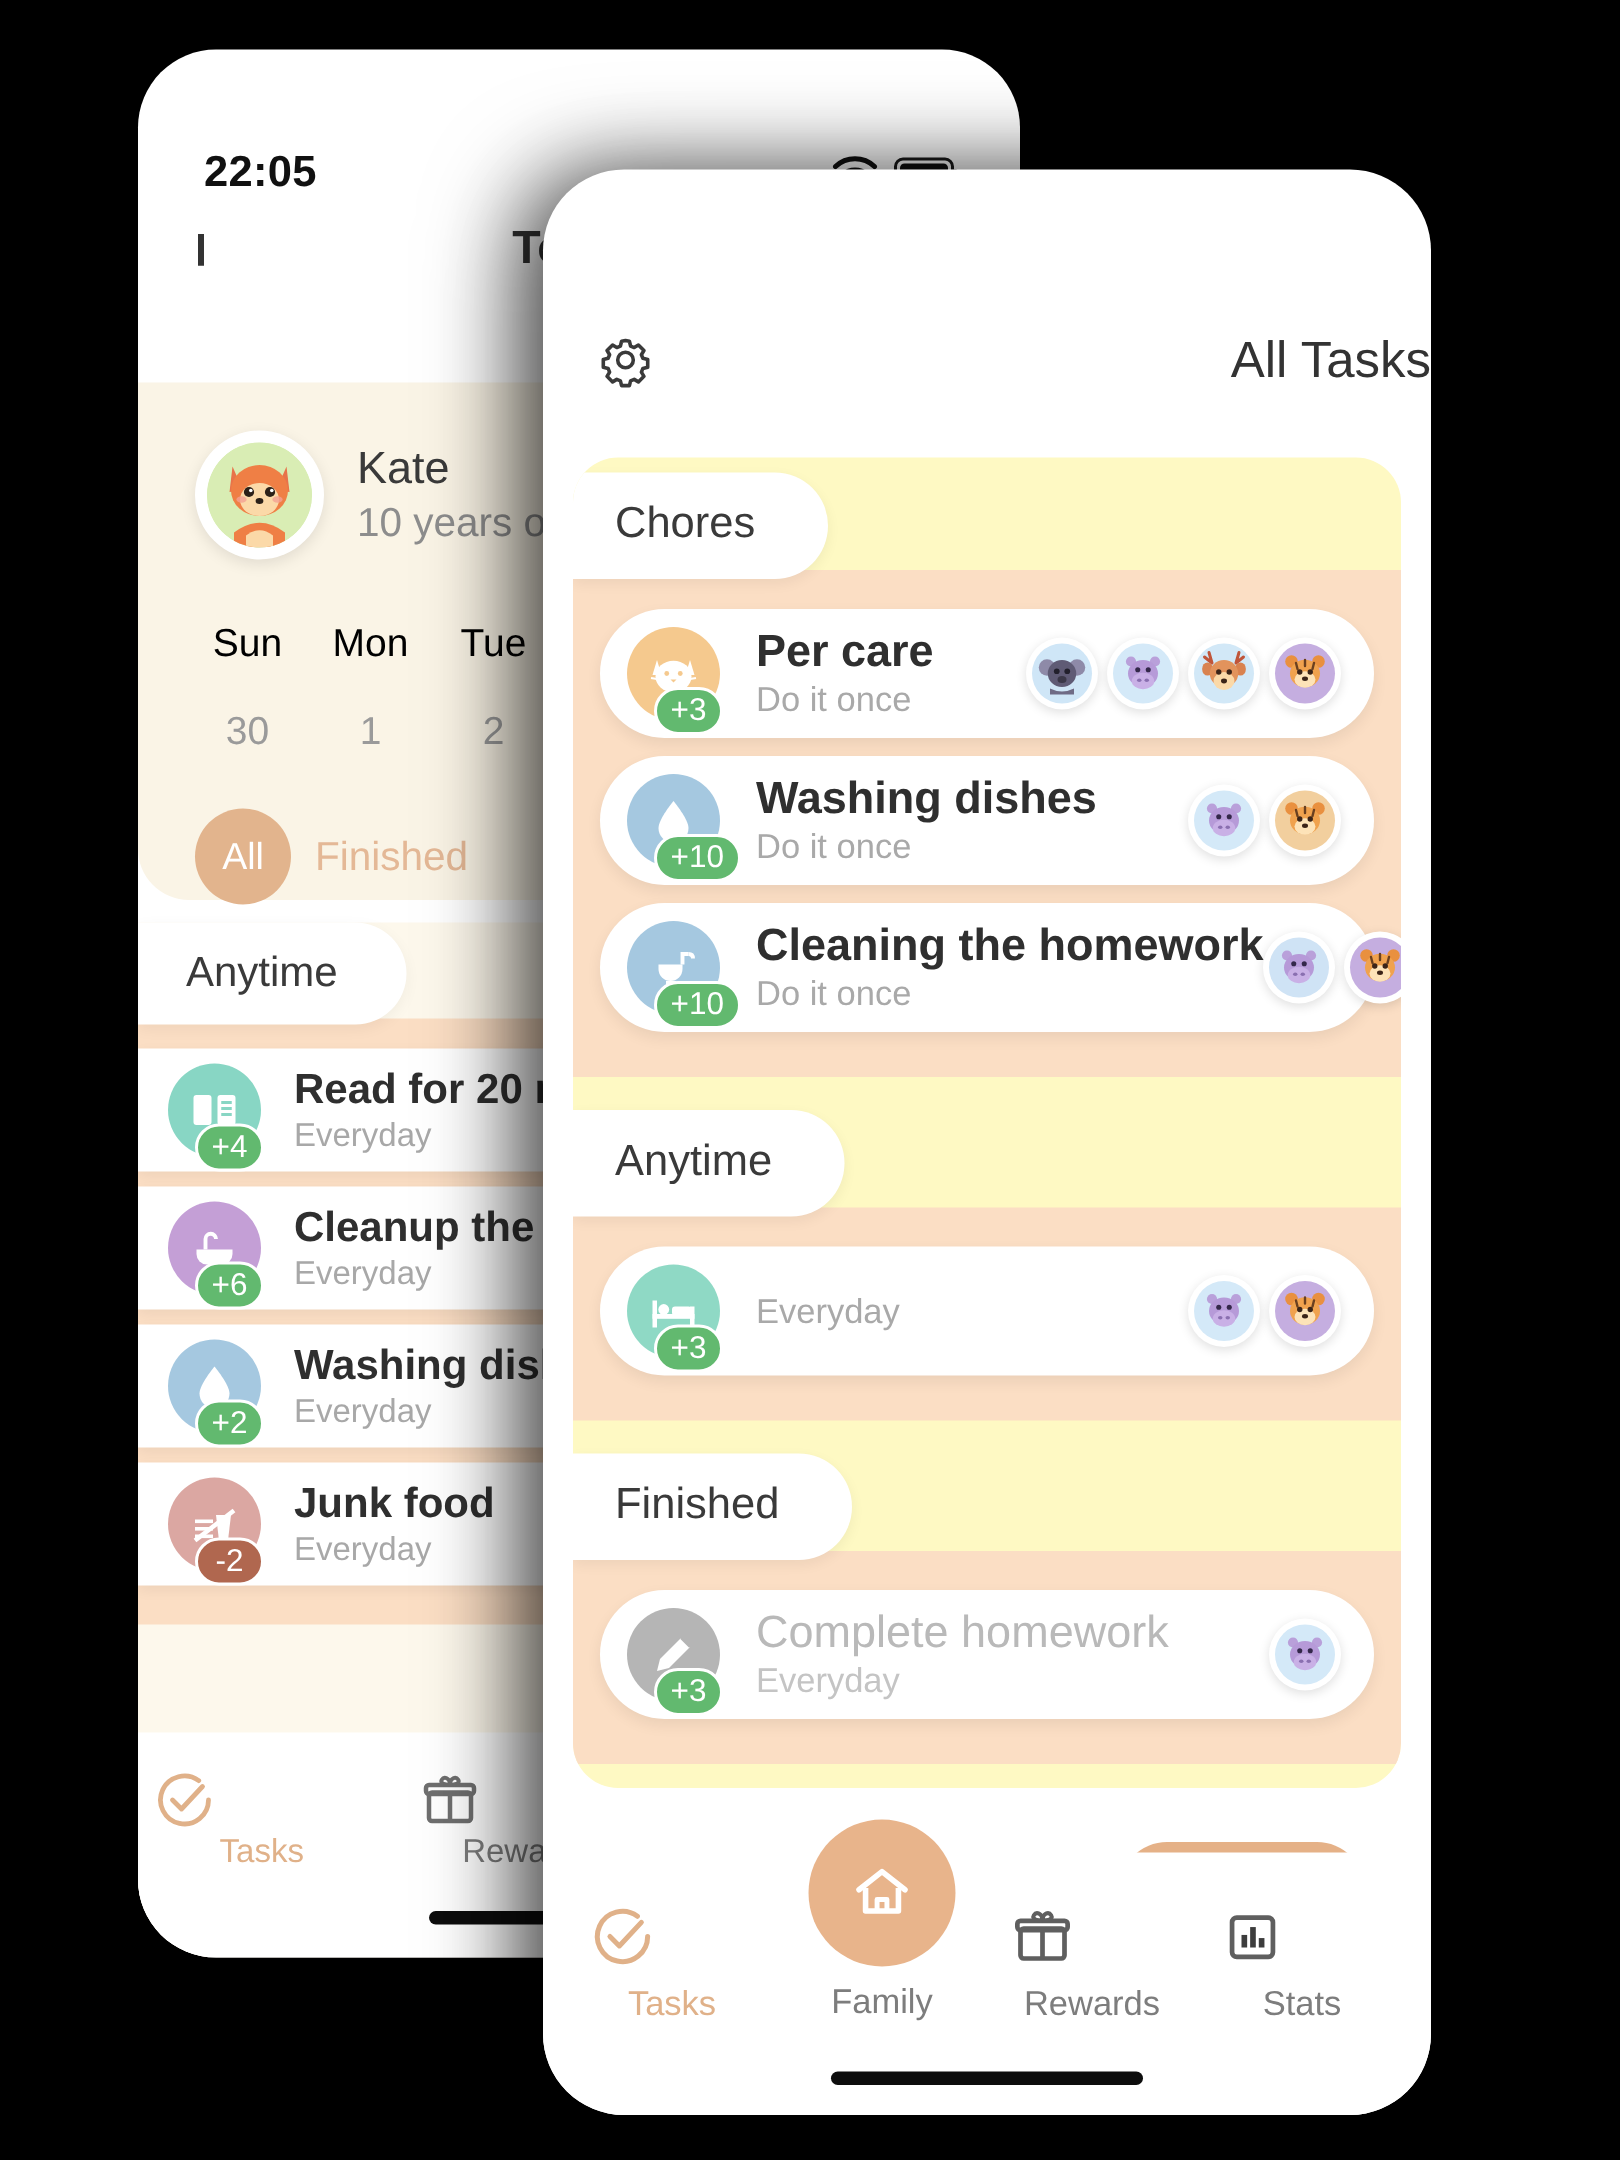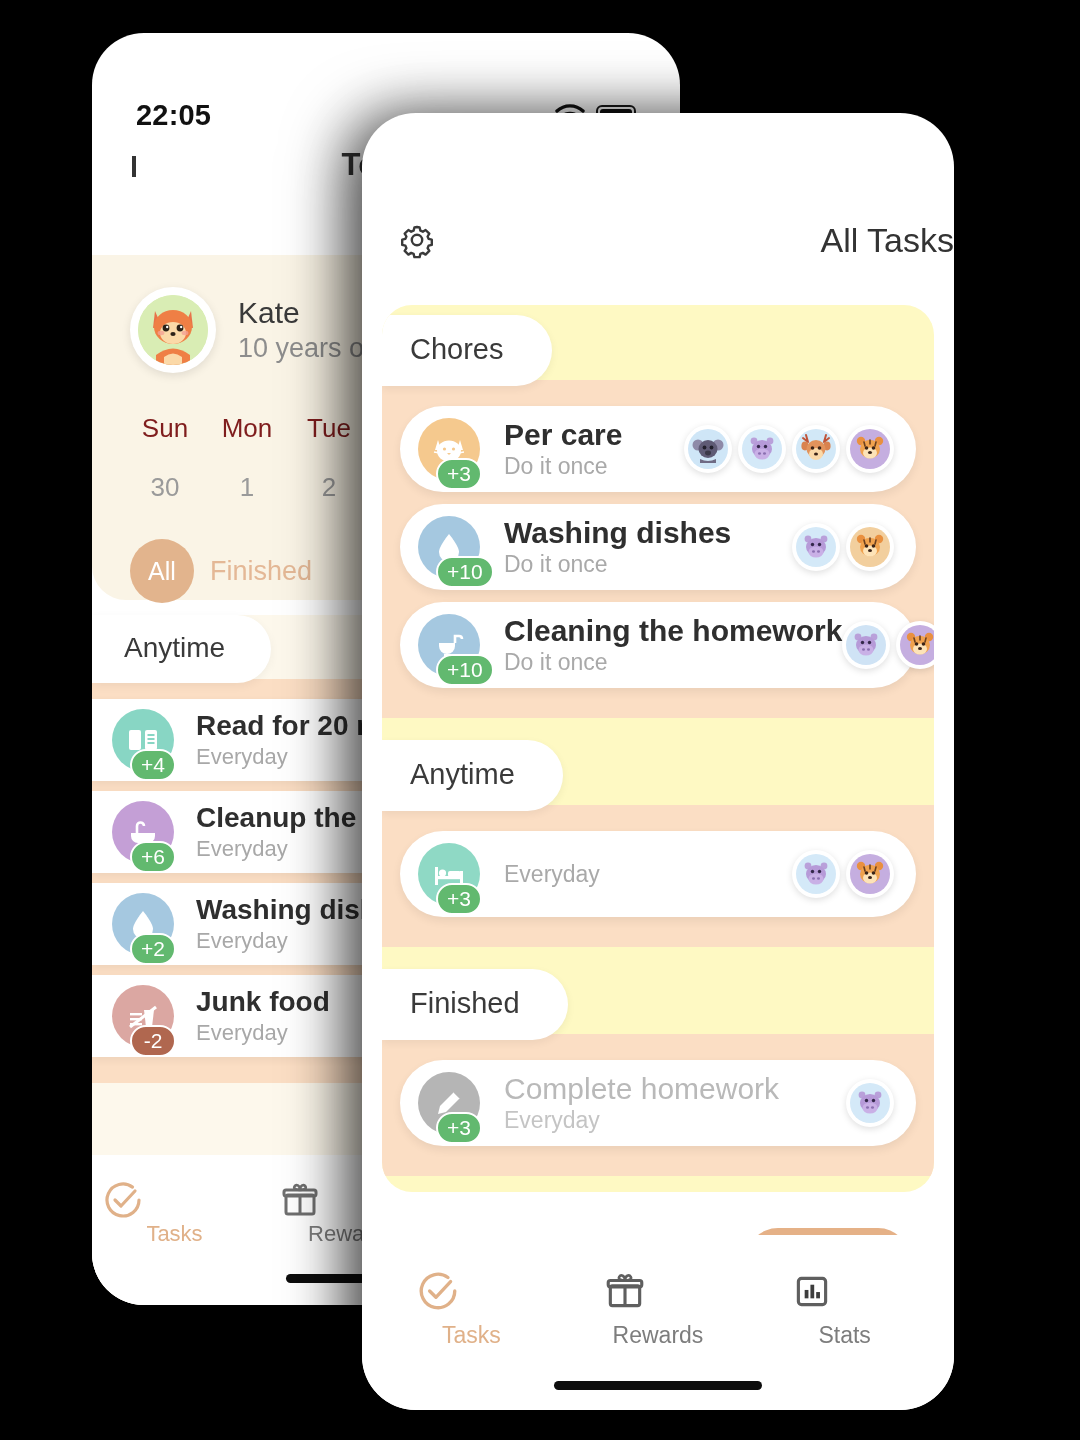--- a/index.html
+++ b/index.html
@@ -75,21 +75,21 @@
   .b-avatar {
     width:86px; height:86px; border-radius:50%; background:#fff;
     display:flex; align-items:center; justify-content:center;
     box-shadow: 0 3px 10px rgba(0,0,0,.10);
   }
   .b-avatar .inner { width:70px; height:70px; border-radius:50%; background:#d9edb4; position:relative; overflow:hidden; }
   .b-name { font-size:30px; color:#3a3a3a; font-weight:400; line-height:1.25; }
   .b-age  { font-size:27px; color:#8d8d8d; font-weight:400; line-height:1.3; }
   .b-days { display:flex; padding: 40px 0 0 32px; gap: 0; }
   .b-day { width:82px; text-align:center; }
-  .b-day .dow { font-size:26px; color:#7f1d1d; }
+  .b-day .dow { font-size:26px; color:#000000; }
   .b-day .num { font-size:26px; color:#9a9a9a; margin-top:28px; }
   .b-filters { display:flex; align-items:center; gap: 16px; padding: 36px 0 0 38px; }
   .chip-all {
     width:64px; height:64px; border-radius:50%; background:#e2b48d;
     display:flex; align-items:center; justify-content:center;
     color:#fff; font-size:25px;
   }
   .chip-fin { font-size:27px; color:#e4b896; }
 
   .b-sheet {
@@ -692,20 +692,30 @@
     <div class="f-bottomnav">
       <div class="f-navitem active">
         <svg width="44" height="44" viewBox="0 0 42 42">
           <path d="M37 21 a16 16 0 1 1-6.5-12.9" stroke="#e0b189" stroke-width="3.2" fill="none" stroke-linecap="round"></path>
           <path d="M13 21 l6 6 l14 -15" stroke="#e0b189" stroke-width="3.2" fill="none" stroke-linecap="round" stroke-linejoin="round"></path>
         </svg>
         <span class="lbl">Tasks</span>
       </div>
 
 
+      <div class="f-navitem center">
+        <span class="home-bubble">
+          <svg width="46" height="46" viewBox="0 0 42 42">
+            <path d="M7 19 L21 8 L35 19" stroke="#fff" stroke-width="3.4" fill="none" stroke-linecap="round" stroke-linejoin="round"></path>
+            <path d="M11 18 v14 h20 v-14" stroke="#fff" stroke-width="3.4" fill="none" stroke-linejoin="round"></path>
+            <path d="M18 32 v-7 h6 v7" stroke="#fff" stroke-width="3" fill="none" stroke-linejoin="round"></path>
+          </svg>
+        </span>
+        <span class="lbl">Family</span>
+      </div>
 
       <div class="f-navitem">
         <svg width="44" height="44" viewBox="0 0 42 42">
           <rect x="7" y="16" width="28" height="19" rx="2" stroke="#5f5f5f" stroke-width="3" fill="none"></rect>
           <line x1="21" y1="16" x2="21" y2="35" stroke="#5f5f5f" stroke-width="3"></line>
           <rect x="5" y="11" width="32" height="6" rx="2" stroke="#5f5f5f" stroke-width="3" fill="none"></rect>
           <path d="M21 11 C21 6 17 5 15.5 7.5 C14 10 18 11 21 11" stroke="#5f5f5f" stroke-width="2.6" fill="none"></path>
           <path d="M21 11 C21 6 25 5 26.5 7.5 C28 10 24 11 21 11" stroke="#5f5f5f" stroke-width="2.6" fill="none"></path>
         </svg>
         <span class="lbl">Rewards</span>

